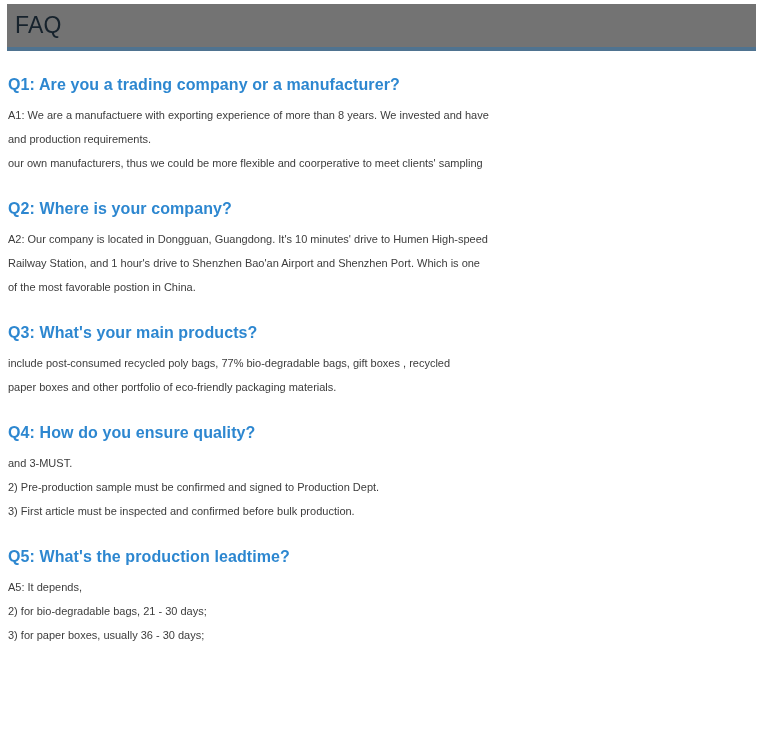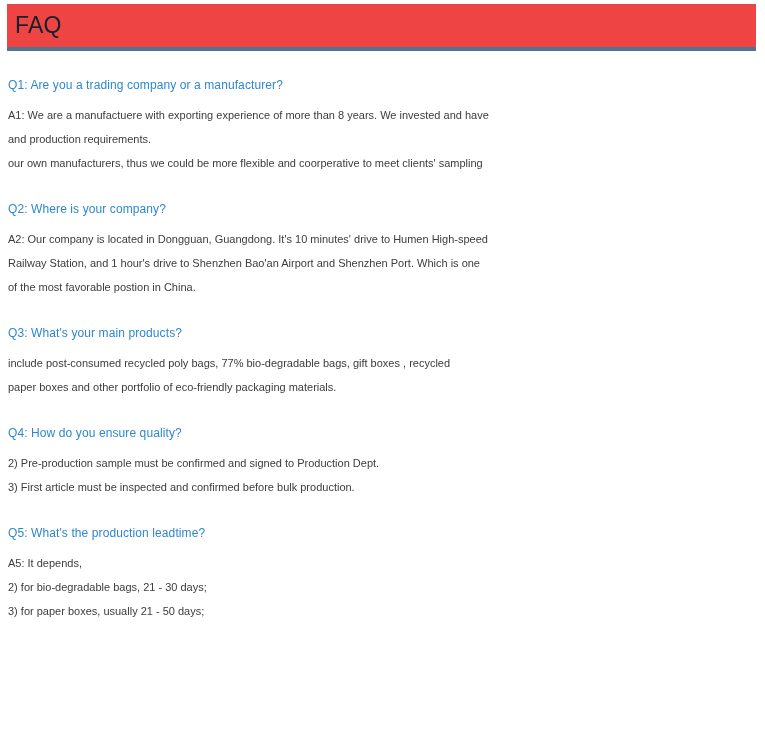--- a/index.html
+++ b/index.html
@@ -6,40 +6,40 @@
   html, body {
     margin: 0; padding: 0;
     width: 765px; height: 748px;
     background: #ffffff;
     font-family: "Liberation Sans", sans-serif;
     overflow: hidden;
   }
   .topbar {
     margin: 4px 9px 0 7px;
     height: 47px;
-    background: #ef4444;
+    background: #737373;
     border-bottom: 4px solid #4f7390;
     display: flex;
     align-items: center;
     padding-left: 8px;
   }
   .topbar .title {
     font-size: 23px;
     font-weight: 400;
     color: #16222c;
     letter-spacing: 0.2px;
   }
   .content {
     padding: 0 10px 0 8px;
   }
   .faq-item h3 {
     margin: 22px 0 6px 0;
-    font-size: 12px;
+    font-size: 16px;
     line-height: 24px;
-    font-weight: 400;
+    font-weight: 700;
     color: #2d87d0;
     letter-spacing: 0.1px;
   }
   .faq-item .ans .line {
     font-size: 11px;
     line-height: 24px;
     color: #3c3c3c;
     white-space: nowrap;
   }
 </style>
@@ -74,27 +74,28 @@
     <h3>Q3: What's your main products?</h3>
     <div class="ans">
       <div class="line">include post-consumed recycled poly bags, 77% bio-degradable bags, gift boxes , recycled</div>
       <div class="line">paper boxes and other portfolio of eco-friendly packaging materials.</div>
     </div>
   </section>
 
   <section class="faq-item">
     <h3>Q4: How do you ensure quality?</h3>
     <div class="ans">
+      <div class="line">and 3-MUST.</div>
       <div class="line">2) Pre-production sample must be confirmed and signed to Production Dept.</div>
       <div class="line">3) First article must be inspected and confirmed before bulk production.</div>
     </div>
   </section>
 
   <section class="faq-item">
     <h3>Q5: What's the production leadtime?</h3>
     <div class="ans">
       <div class="line">A5: It depends,</div>
       <div class="line">2) for bio-degradable bags, 21 - 30 days;</div>
-      <div class="line">3) for paper boxes, usually 21 - 50 days;</div>
+      <div class="line">3) for paper boxes, usually 36 - 30 days;</div>
     </div>
   </section>
 
 </div>
 
 </body></html>

